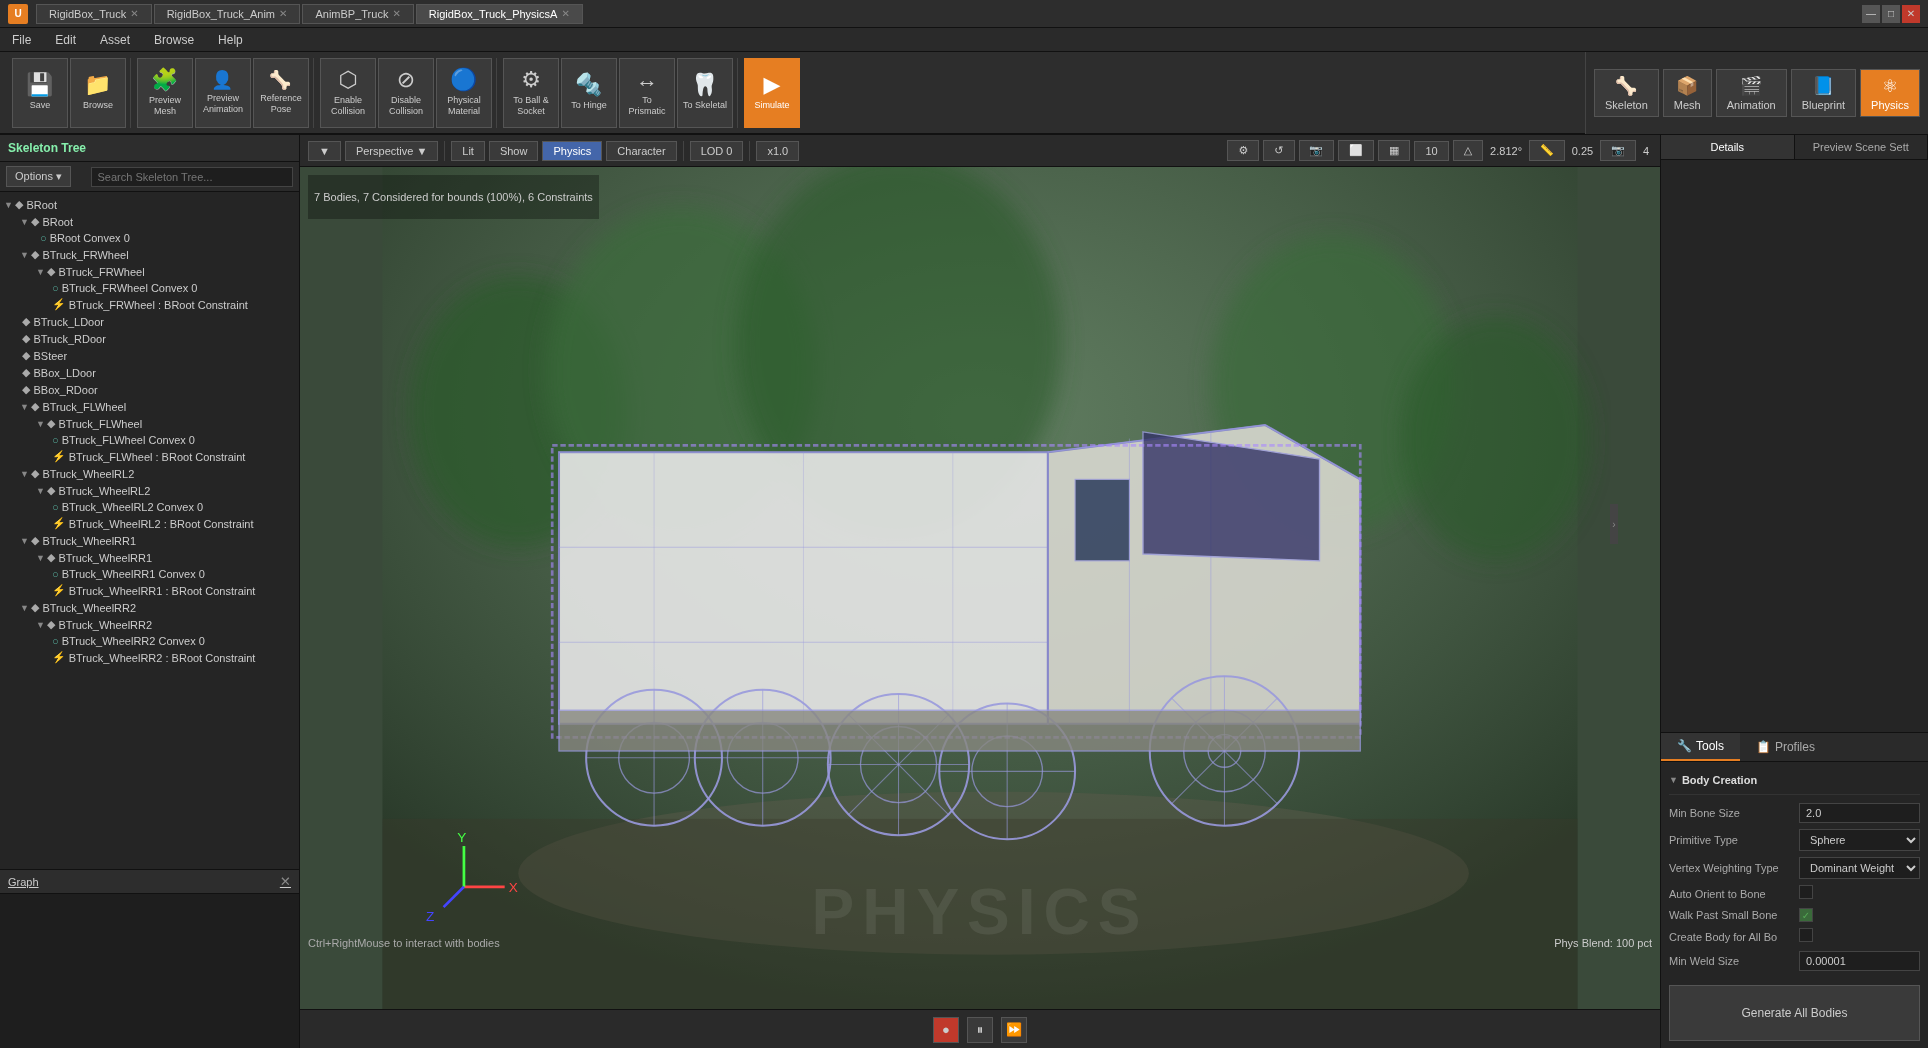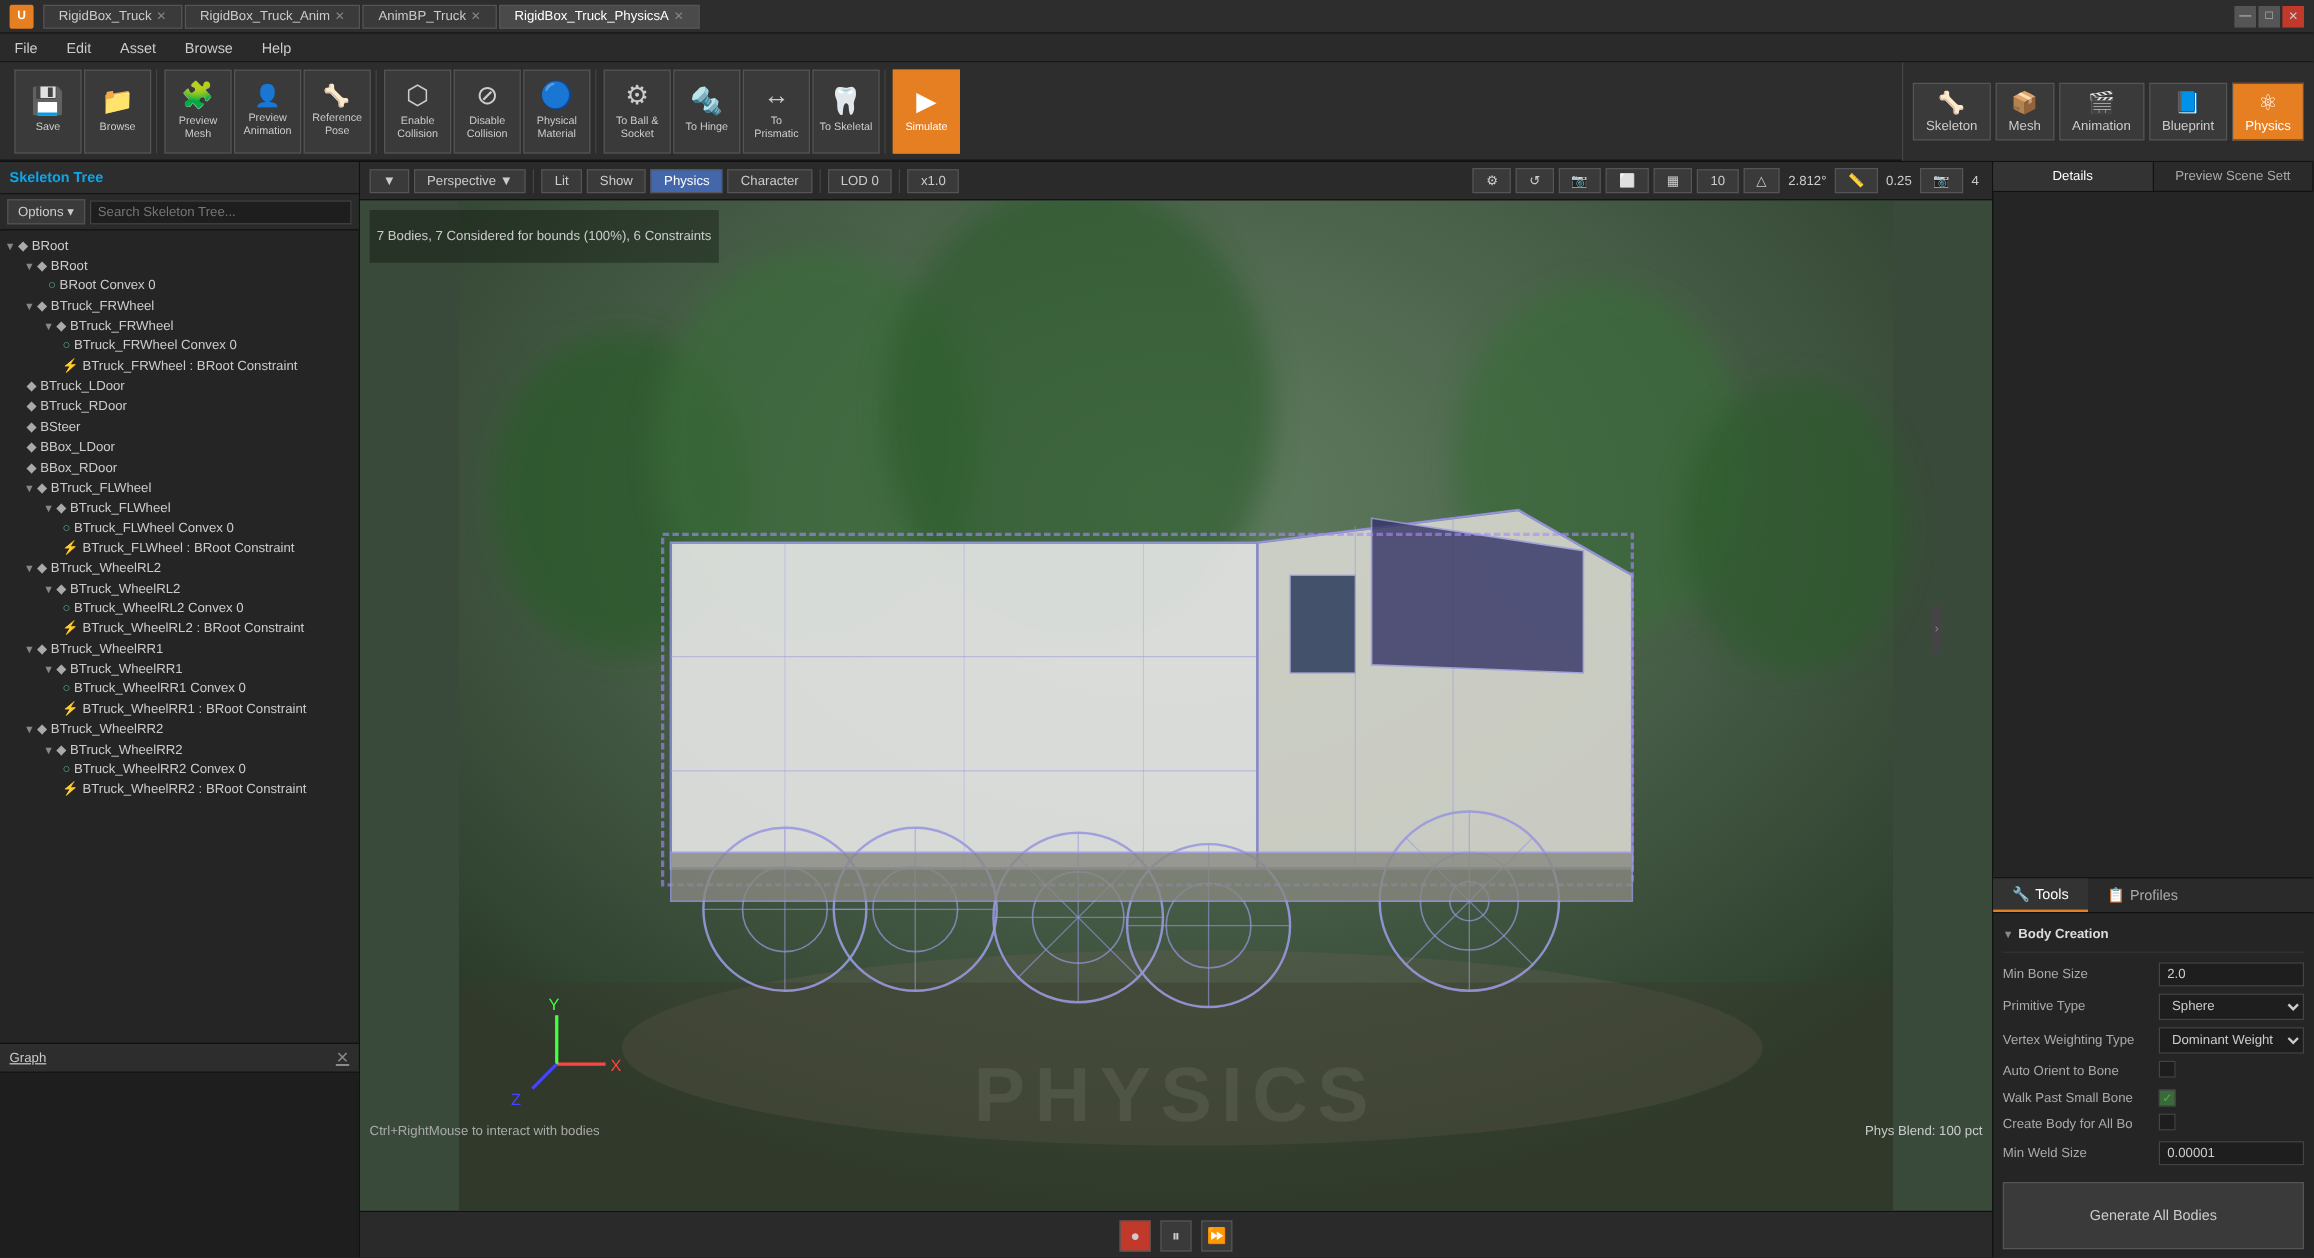--- a/index.html
+++ b/index.html
@@ -30,22 +30,22 @@
     .tool-btn .label { font-size: 9px; line-height: 1.2; }
     .rtool-btn { padding: 4px 10px; height: 48px; background: #3a3a3a; border: 1px solid #555; display: flex; flex-direction: column; align-items: center; justify-content: center; gap: 2px; cursor: pointer; color: #ccc; font-size: 11px; }
     .rtool-btn.active { background: #e67e22; color: white; }
     .rtool-btn .icon { font-size: 18px; }
 
     
     #main { display: flex; height: calc(1048px - 28px - 24px - 82px); }
 
     
     #left-panel { width: 300px; background: #252525; border-right: 1px solid #111; display: flex; flex-direction: column; }
-    #skeleton-tree-header { background: #2d2d2d; padding: 6px 8px; font-size: 12px; font-weight: bold; color: #0ea5e9; border-bottom: 1px solid #111; display: flex; align-items: center; gap: 4px; }
-    #skeleton-tree-toolbar { padding: 4px 6px; background: #2a2a2a; display: flex; align-items: center; gap: 4px; border-bottom: 1px solid #111; }
+    #skeleton-tree-header { background: #2d2d2d; padding: 6px 8px; font-size: 12px; font-weight: bold; color: #86efac; border-bottom: 1px solid #111; display: flex; align-items: center; gap: 4px; }
+    #skeleton-tree-toolbar { padding: 4px 6px; background: #2a2a2a; display: flex; align-items: center; gap: 20px; border-bottom: 1px solid #111; }
     #skeleton-search { flex: 1; background: #1e1e1e; border: 1px solid #444; color: #ccc; padding: 3px 6px; font-size: 11px; }
     .options-btn { background: #3a3a3a; border: 1px solid #555; color: #ccc; padding: 3px 8px; font-size: 11px; cursor: pointer; }
     
     #skeleton-tree-list { flex: 1; overflow-y: auto; padding: 4px 0; }
     .tree-item { display: flex; align-items: center; padding: 2px 4px; cursor: pointer; font-size: 11px; color: #ccc; white-space: nowrap; }
     .tree-item .arrow { color: #888; margin-right: 2px; font-size: 9px; }
     .tree-item .bone-icon { color: #aaa; margin-right: 3px; font-size: 11px; }
     .tree-item .shape-icon { color: #5a9; margin-right: 3px; font-size: 11px; }
     .tree-item .constraint-icon { color: #a85; margin-right: 3px; font-size: 11px; }
 

